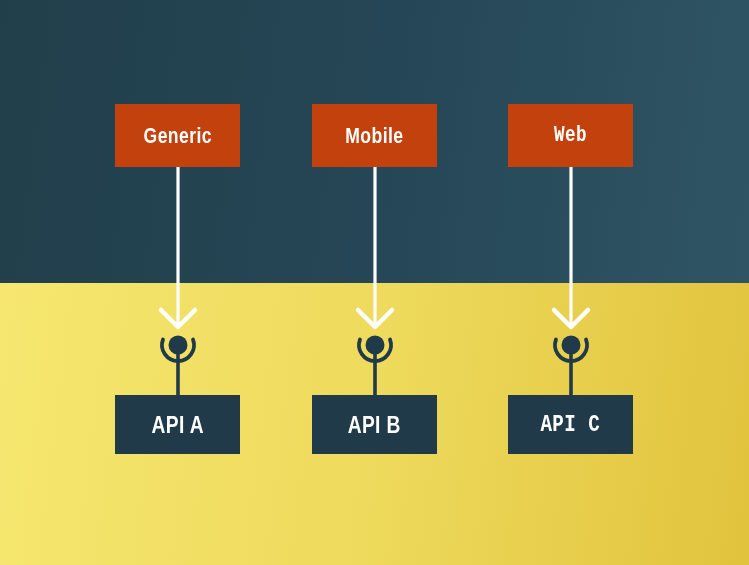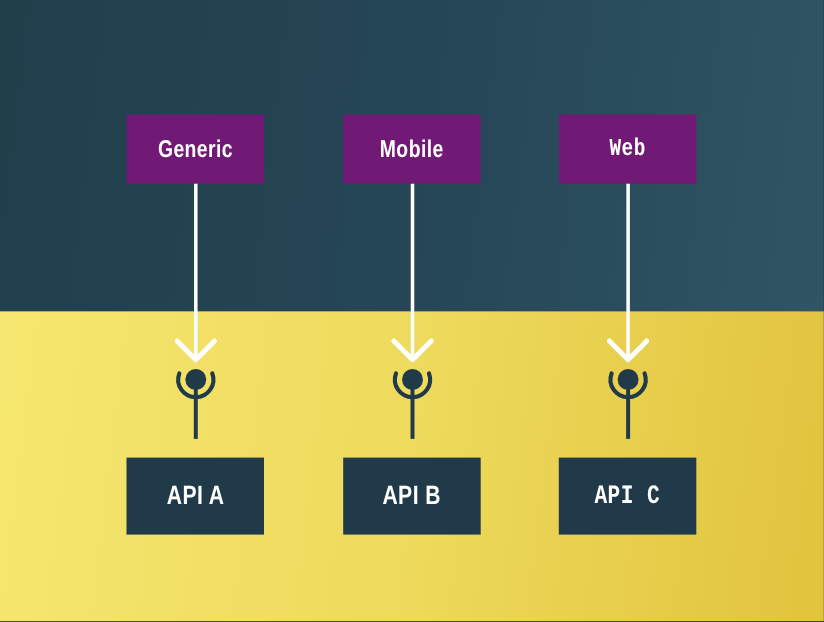--- a/index.html
+++ b/index.html
@@ -10,24 +10,24 @@
   .bg-top {
     position:absolute; left:0; top:0; width:749px; height:283px;
     background:linear-gradient(97deg, #213f4b 0%, #264757 55%, #2f5565 100%);
   }
   .bg-bottom {
     position:absolute; left:0; top:283px; width:749px; height:282px;
     background:linear-gradient(97deg, #f6e770 0%, #eeda5c 50%, #e1c33d 100%);
   }
   .source-box {
     position:absolute; top:104px; width:125px; height:63px;
-    background:#701a75; display:flex; align-items:center; justify-content:center;
+    background:#c2410c; display:flex; align-items:center; justify-content:center;
   }
   .target-box {
-    position:absolute; top:416px; width:125px; height:70px;
+    position:absolute; top:395px; width:125px; height:59px;
     background:#203a4a; display:flex; align-items:center; justify-content:center;
   }
   .box-label {
     display:inline-block; color:#ffffff; font-weight:700; font-size:22px;
     letter-spacing:0.5px; transform:scaleX(0.8); white-space:nowrap;
   }
   .target-box .box-label { font-size:24px; }
   .flow-svg { position:absolute; top:167px; width:44px; height:232px; overflow:visible; }
   .pos-1 .source-box, .pos-1 .target-box { left:115px; }
   .pos-2 .source-box, .pos-2 .target-box { left:312px; }

